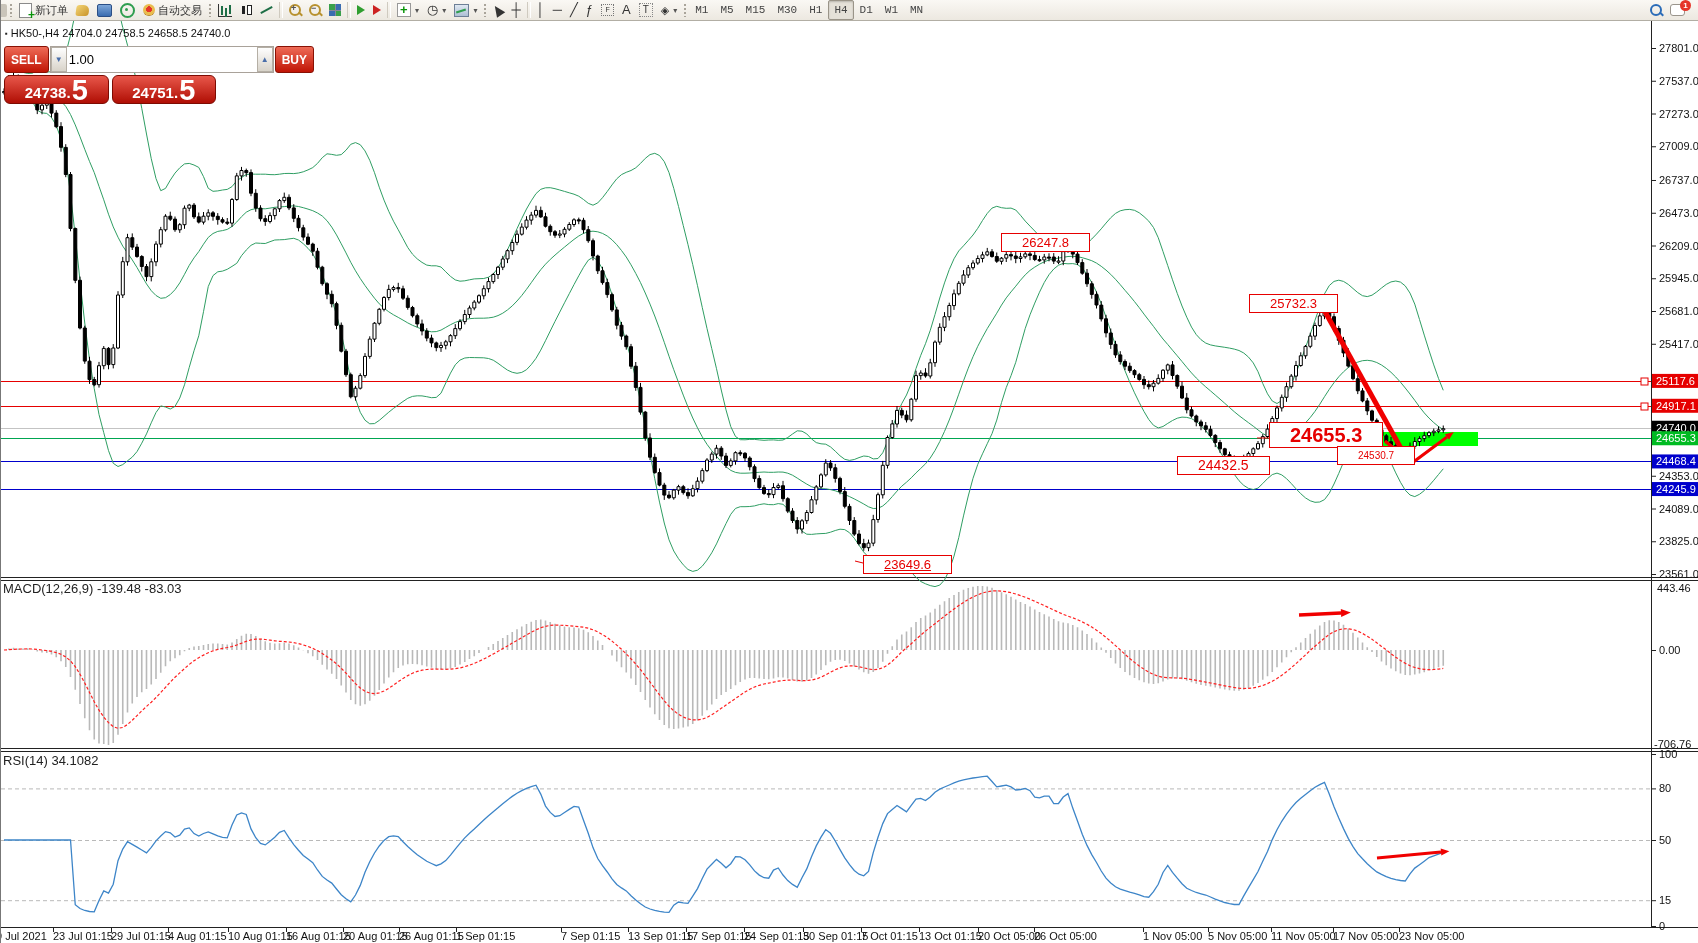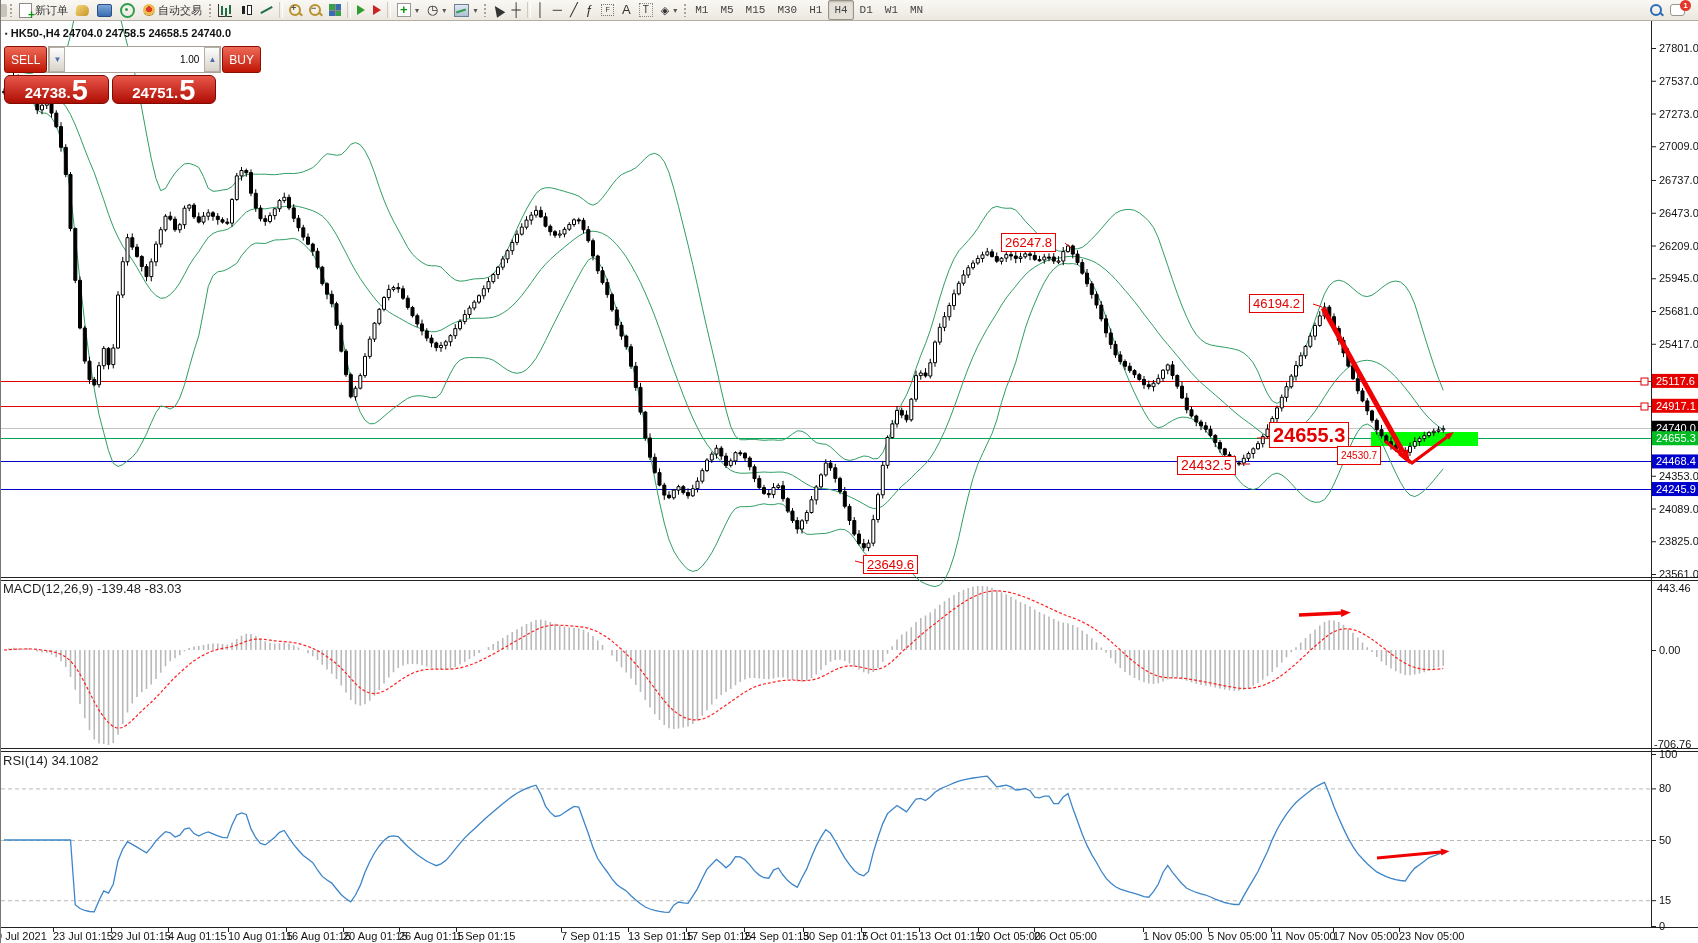--- a/index.html
+++ b/index.html
@@ -58,43 +58,43 @@
   .bubble{width:13px;height:10px;border:1px solid #9a958c;border-radius:3px;background:#fff}
   .badge{position:absolute;right:-7px;top:-5px;background:#e5362a;color:#fff;border-radius:50%;
      width:11px;height:11px;font-size:8px;text-align:center;line-height:11px;font-weight:bold}
   .spacer{flex:1}
   
   .panel{position:absolute;left:0;background:#fff;width:1698px}
   .divider{position:absolute;left:0;width:1698px;height:4px;background:#fff;
      border-top:1px solid #222;border-bottom:1px solid #222;z-index:4;box-sizing:border-box}
   .time-axis{position:absolute;left:0;top:927px;width:1698px;height:16px;border-top:1px solid #222;background:#fff;z-index:4;box-sizing:border-box}
   #chart-svg{position:absolute;left:0;top:0;z-index:5;pointer-events:none}
-  .chart-title{position:absolute;left:4px;top:27px;z-index:6;font-size:11px;font-weight:bold;color:#111}
+  .chart-title{position:absolute;left:4px;top:27px;z-index:6;font-size:11px;font-weight:normal;color:#111}
   .chart-title .mark{font-size:8px;color:#222;margin-right:3px;vertical-align:1px}
   .ind-label{position:absolute;left:2px;z-index:6;font-size:13px;color:#222}
   
   .oneclick{position:absolute;left:3px;top:46px;width:212px;z-index:7}
   .oc-row{display:flex;height:27px}
-  .btn-trade{background:linear-gradient(#ee6b57,#c01505);color:#fff;font-weight:normal;font-size:12px;
+  .btn-trade{background:linear-gradient(#ee6b57,#c01505);color:#fff;font-weight:bold;font-size:12px;
      border:1px solid #891104;border-radius:3px;cursor:pointer;font-family:"Liberation Sans",sans-serif}
   .btn-sell{width:46px}.btn-buy{width:57px}
   .vol{display:flex;flex:1;border:1px solid #a9a29a;background:#fff;margin:0 1px;box-sizing:border-box}
   .vol-btn{width:16px;border:1px solid #b5afa5;background:linear-gradient(#fefefe,#d8d3c9);
      color:#4a6ea9;font-size:8px;padding:0;cursor:pointer}
-  .vol-val{flex:1;border:0;text-align:right;padding-right:5px;font-size:10px;font-family:"Liberation Sans",sans-serif;outline:none;min-width:0}
+  .vol-val{flex:1;border:0;padding-right:12px;font-size:13px;font-family:"Liberation Sans",sans-serif;outline:none;min-width:0}
   .oc-prices{display:flex;gap:3px;margin-top:2px;height:29px}
   .qprice{flex:1;background:linear-gradient(#e8574a,#b00e04);border:1px solid #7d0b02;border-radius:6px;
      color:#fff;display:flex;align-items:flex-end;justify-content:center;padding-bottom:1px}
   .p-main{font-size:15px;font-weight:bold;line-height:18px}
   .p-dot{font-size:15px;font-weight:bold;line-height:18px}
   .p-big{font-size:29px;font-weight:bold;line-height:23px;margin-left:1px}
   
   #annotations{position:absolute;left:0;top:0;z-index:6}
   .anno{position:absolute;border:1px solid #e60000;color:#e60000;background:#fff;
-     padding:0 3px;white-space:nowrap}
+     padding:0 20px;white-space:nowrap}
 </style>
 </head>
 <body>
 
 <div class="toolbar">
   <span class="ic ic-clip"></span>
   <span class="grip"></span>
   <span class="tbtn">
     <span class="ic ic-doc"></span>
     <span>新订单</span>
@@ -403,18 +403,18 @@
     <div class="qprice">
       <span class="p-main">24751</span>
         <span class="p-dot">.</span>
         <span class="p-big">5</span>
     </div>
   </div>
 </div>
 
 <div id="annotations">
     <div class="anno" style="left: 1000px; top: 233px; font-size: 13px; line-height: 17px;">26247.8</div>
-    <div class="anno" style="left: 1248px; top: 294px; font-size: 13px; line-height: 17px;">46194.2</div>
+    <div class="anno" style="left: 1248px; top: 294px; font-size: 13px; line-height: 17px;">25732.3</div>
     <div class="anno" style="left: 1268px; top: 422px; font-size: 20px; line-height: 24px; font-weight: bold;">24655.3</div>
     <div class="anno" style="left: 1336px; top: 446px; font-size: 10px; line-height: 17px;">24530.7</div>
     <div class="anno" style="left: 1176px; top: 456px; font-size: 14px; line-height: 17px;">24432.5</div>
     <div class="anno" style="left: 862px; top: 555px; font-size: 13px; line-height: 17px; text-decoration: underline;">23649.6</div>
   </div>
 
 </body></html>

